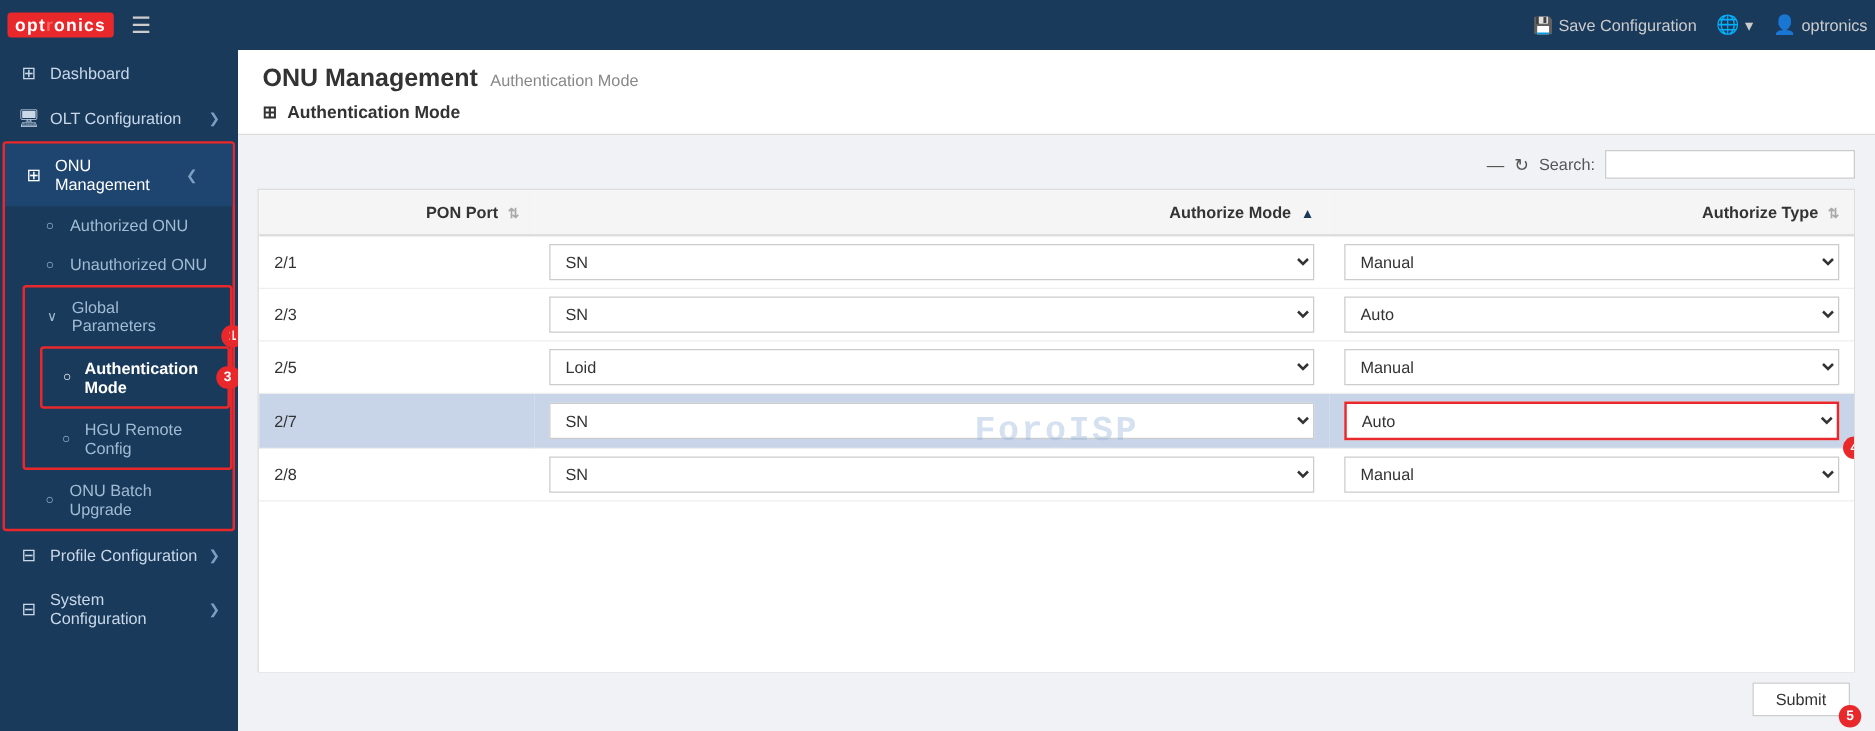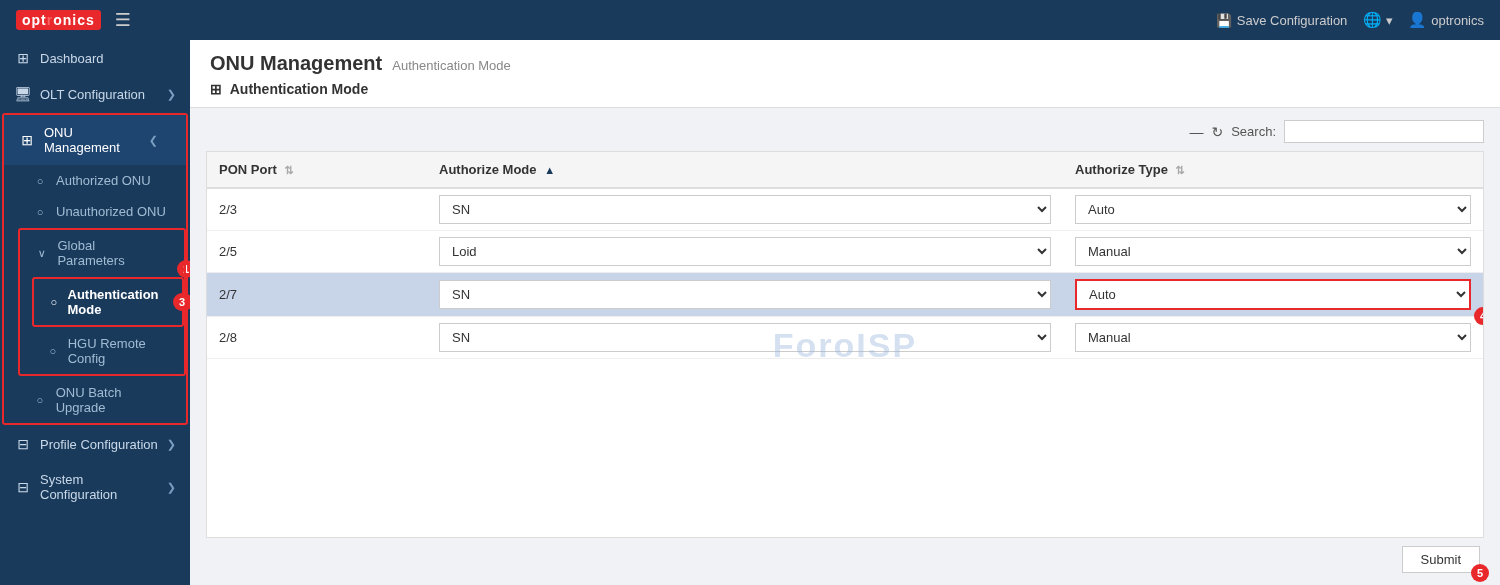--- a/index.html
+++ b/index.html
@@ -5,21 +5,21 @@
     * { box-sizing: border-box; margin: 0; padding: 0; }
     body { font-family: Arial, sans-serif; font-size: 13px; background: #f0f2f5; display: flex; flex-direction: column; height: 585px; overflow: hidden; }
 
     
     .navbar {
       background: #1a3a5c;
       height: 40px;
       display: flex;
       align-items: center;
       justify-content: space-between;
-      padding: 0 16px;
+      padding: 0 6px;
       flex-shrink: 0;
     }
     .navbar-left { display: flex; align-items: center; gap: 14px; }
     .navbar-logo { display: flex; align-items: center; }
     .logo-img {
       background: #e8282b;
       border-radius: 3px;
       padding: 2px 6px;
       color: white;
       font-weight: bold;
@@ -115,21 +115,21 @@
     }
     .minimize-icon { cursor: pointer; color: #555; font-size: 14px; margin-left: 8px; }
     .refresh-icon { cursor: pointer; color: #555; font-size: 14px; }
 
     
     .table-wrap { flex: 1; overflow-y: auto; border: 1px solid #ddd; background: white; }
     table { width: 100%; border-collapse: collapse; }
     thead tr { background: #f5f5f5; }
     thead th {
       padding: 10px 12px;
-      text-align: left;
+      text-align: right;
       font-size: 13px;
       color: #333;
       border-bottom: 2px solid #ddd;
       font-weight: 600;
       white-space: nowrap;
     }
     thead th .sort-icon { color: #aaa; font-size: 11px; margin-left: 4px; }
     thead th .sort-asc { color: #1a3a5c; }
     tbody tr { border-bottom: 1px solid #eee; }
     tbody tr.highlighted { background: #c8d4e8; }
@@ -184,25 +184,26 @@
     .badge-1 { top: 50%; right: -9px; transform: translateY(-50%); }
     .badge-2 { top: 50%; right: -9px; transform: translateY(-50%); }
     .badge-3 { top: 50%; right: -9px; transform: translateY(-50%); }
 
     .watermark {
       position: absolute;
       top: 50%;
       left: 50%;
       transform: translate(-50%, -50%);
       color: rgba(150,180,220,0.4);
-      font-size: 34px;
+      font-size: 28px;
       font-weight: bold;
       pointer-events: none;
       white-space: nowrap;
       letter-spacing: 2px;
+      font-family: Liberation Mono, monospace;
     }
   </style>
 </head>
 <body>
 
 <div class="navbar">
   <div class="navbar-left">
     <div class="navbar-logo">
       <span class="logo-img">opt<span style="color:#ff6060">r</span>onics</span>
     </div>
@@ -336,20 +337,25 @@
                 <span>Authorize Mode</span>
                 <span class="sort-icon sort-asc">▲</span>
               </th>
               <th style="width:420px;">
                 <span>Authorize Type</span>
                 <span class="sort-icon">⇅</span>
               </th>
             </tr>
           </thead>
           <tbody id="table-body">
+          <tr>
+                <td>2/1</td>
+                <td><select><option value="SN">SN</option><option value="Hybrid">Hybrid</option><option value="Loid+Password">Loid+Password</option><option value="Loid">Loid</option><option value="SN+Loid">SN+Loid</option></select></td>
+                <td style="position: relative;"><select><option value="Manual">Manual</option><option value="Auto">Auto</option></select></td>
+              </tr>
               <tr>
                 <td>2/3</td>
                 <td><select><option value="SN">SN</option><option value="Hybrid">Hybrid</option><option value="Loid+Password">Loid+Password</option><option value="Loid">Loid</option><option value="SN+Loid">SN+Loid</option></select></td>
                 <td style="position: relative;"><select><option value="Manual">Manual</option><option value="Auto" selected="">Auto</option></select></td>
               </tr>
               <tr>
                 <td>2/5</td>
                 <td><select><option value="SN">SN</option><option value="Hybrid">Hybrid</option><option value="Loid+Password">Loid+Password</option><option value="Loid" selected="">Loid</option><option value="SN+Loid">SN+Loid</option></select></td>
                 <td style="position: relative;"><select><option value="Manual">Manual</option><option value="Auto">Auto</option></select></td>
               </tr>

